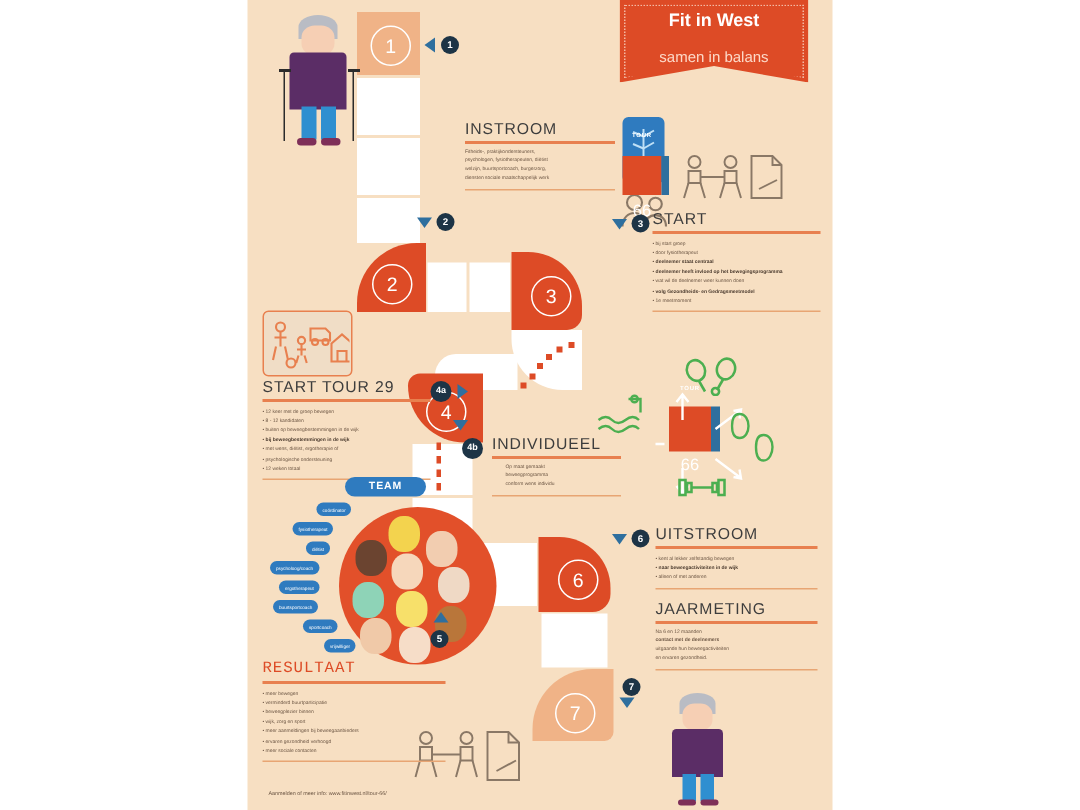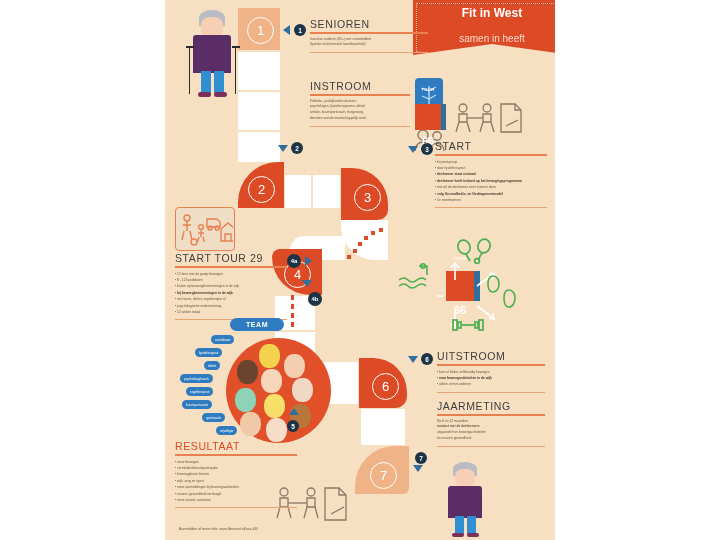--- a/index.html
+++ b/index.html
@@ -13,21 +13,21 @@
   .hdr.big{font-size:10.5px;}
   .rule{height:1.5px;background:#e8804f;margin:2px 0 3px 0;}
   .rule.thin{height:1px;background:#e8a573;}
   .body-txt{font-size:3.3px;line-height:1.75;color:#6a5442;}
   .bullets{font-size:3.3px;line-height:1.95;color:#6a5442;list-style:none;margin:0;padding:0;}
   .bullets li:before{content:"• ";color:#6a5442;}
   .bullets li.b{font-weight:700;color:#46362a;}
 
   
   #banner{left:248px;top:0;width:126px;height:55px;background:#dd4b26;
-          clip-path:polygon(0 0,100% 0,100% 100%,50% 80%,0 100%);padding-left:32px;}
+          clip-path:polygon(0 0,100% 0,100% 100%,50% 80%,0 100%);}
   #banner .dots{position:absolute;inset:3px;border:1px dotted #f3b9a4;
           clip-path:polygon(0 0,100% 0,100% 100%,50% 78%,0 100%);}
   #banner .t1{position:absolute;left:0;right:0;top:7px;text-align:center;color:#fff;
           font-weight:700;font-size:12px;line-height:13px;}
   #banner .t2{position:absolute;left:0;right:0;top:33px;text-align:center;color:#fdd9c8;
           font-size:10px;}
 
   
   .tile{position:absolute;background:#ffffff;}
   .seg{position:absolute;background:#dd4b26;}
@@ -61,21 +61,21 @@
 
   
   .bluecard{position:absolute;background:#2f7bbf;border-radius:4px;}
   .bluecard .cap{position:absolute;left:0;right:0;bottom:3px;text-align:center;color:#cfe6f7;font-size:2.6px;}
 
   
   .logo66{position:absolute;display:flex;}
   .logo66 .sq{background:#dd4b26;color:#fff;display:flex;flex-direction:column;
               align-items:center;justify-content:center;line-height:1;}
   .logo66 .tword{font-size:4px;font-weight:700;letter-spacing:.5px;}
-  .logo66 .n66{font-size:11px;font-weight:700;margin-top:44px;}
+  .logo66 .n66{font-size:11px;font-weight:400;margin-top:44px;}
   .logo66 .bar{background:#2f6f9e;}
 
   
   #teamwrap{position:absolute;left:13px;top:318px;width:150px;height:128px;}
   #teamcircle{position:absolute;left:48px;top:20px;width:105px;height:105px;border-radius:50%;background:#e2502a;}
   .face{position:absolute;width:21px;height:24px;border-radius:46%;}
   .pill{position:absolute;height:9px;border-radius:5px;background:#2f7bbf;color:#fff;
         font-size:3.1px;display:flex;align-items:center;justify-content:center;padding:0 4px;white-space:nowrap;}
   #teamtitle{position:absolute;left:52px;top:0px;width:54px;height:13px;border-radius:7px;
         background:#2f7bbf;color:#fff;font-size:7px;font-weight:700;letter-spacing:.6px;
@@ -91,21 +91,21 @@
 <body>
 
 <div id="stage">
   <div id="poster">
 
     <div id="banner" class="abs">
       <div class="dots"></div>
       <div class="t1">
         <div>Fit in West</div>
       </div>
-      <div class="t2">samen in heeft</div>
+      <div class="t2">samen in balans</div>
     </div>
 
     <div class="seg peach abs" style="left:73px;top:8px;width:42px;height:42px;">
       <div class="numring" style="left:9px;top:9px;">1</div>
     </div>
     <div class="tile" style="left:73px;top:52px;width:42px;height:38px;"></div>
     <div class="tile" style="left:73px;top:92px;width:42px;height:38px;"></div>
     <div class="tile" style="left:73px;top:132px;width:42px;height:30px;"></div>
 
     <div class="seg abs" style="left:73px;top:162px;width:46px;height:46px;border-top-left-radius:40px;">
@@ -165,29 +165,20 @@
       <div class="p-shoe" style="left:29px;top:84px;width:13px;height:5px;"></div>
       <div class="cane" style="left:4px;top:38px;height:48px;"></div>
       <div class="cane-h" style="left:1px;top:38px;width:8px;"></div>
       <div class="cane" style="left:50px;top:38px;height:48px;"></div>
       <div class="cane-h" style="left:47px;top:38px;width:8px;"></div>
     </div>
 
     <div class="abs" style="left:118px;top:20px;width:6px;">
       <div class="tri left" style="left:0;top:5px;"></div>
       <div class="badge" style="left:11px;top:4px;">1</div>
-    </div>
-    <div class="abs" style="left:145px;top:18px;width:118px;">
-      <div class="hdr big">SENIOREN</div>
-      <div class="rule"></div>
-      <div class="body-txt">
-        <div>Inactieve ouderen (65+) met comorbiditeit</div>
-        <div>(fysieke en/of mentale kwetsbaarheid)</div>
-      </div>
-      <div class="rule thin" style="margin-top:4px;"></div>
     </div>
 
     <div class="abs" style="left:145px;top:80px;width:100px;">
       <div class="hdr big">INSTROOM</div>
       <div class="rule"></div>
       <div class="body-txt">
         <div>Fitheids-, praktijkondersteuners,</div>
         <div>psychologen, fysiotherapeuten, diëtist</div>
         <div>welzijn, buurtsportcoach, burgerzorg,</div>
         <div>diensten sociale maatschappelijk werk</div>
@@ -296,20 +287,30 @@
     </div>
     <div class="abs" style="left:122px;top:254px;">
       <div class="badge wide" style="left:0;top:0;">4a</div>
       <div class="tri right" style="left:18px;top:2px;"></div>
     </div>
 
     <div class="abs" style="left:143px;top:292px;">
       <div class="tri down" style="left:-6px;top:-12px;"></div>
       <div class="badge wide" style="left:0;top:0;">4b</div>
     </div>
+    <div class="abs" style="left:163px;top:290px;width:86px;">
+      <div class="hdr big">INDIVIDUEEL</div>
+      <div class="rule"></div>
+      <div class="body-txt" style="padding-left:9px;">
+        <div>Op maat gemaakt</div>
+        <div>beweegprogramma</div>
+        <div>conform wens individu</div>
+      </div>
+      <div class="rule thin" style="margin-top:4px;"></div>
+    </div>
 
     <div class="logo66" style="left:281px;top:271px;">
       <div class="sq" style="width:28px;height:30px;">
         <span class="tword">TOUR</span>
         <span class="n66">66</span>
       </div>
       <div class="bar" style="width:6px;height:30px;"></div>
     </div>
     <svg class="oicon" style="left:272px;top:240px;" width="60" height="110">
       <g stroke="#ffffff" stroke-width="1.6" fill="none">
@@ -418,21 +419,21 @@
           <path d="M34 12v9h8v-9z"></path>
           <path d="M34 21l-3 11M42 21l3 11"></path>
         <path d="M15 17h19"></path>
         <path d="M52 2h14l7 7v25H52z"></path>
           <path d="M66 2v7h7"></path>
           <path d="M58 28l13-7"></path>
       </g>
     </svg>
 
     <div class="abs" style="left:10px;top:440px;width:122px;">
-      <div class="hdr big" style="color:#dd4b26;">RESULTAAT</div>
+      <div class="hdr big" style="color:#dd4b26;font-family:Liberation Mono, monospace;">RESULTAAT</div>
       <div class="rule"></div>
       <ul class="bullets">
         <li>meer bewegen</li>
         <li>verminderd buurtparticipatie</li>
         <li>beweegplezier binnen</li>
         <li style="list-style:none;">wijk, zorg en sport</li>
         <li>meer aanmeldingen bij beweegaanbieders</li>
         <li>ervaren gezondheid verhoogd</li>
         <li>meer sociale contacten</li>
       </ul>

